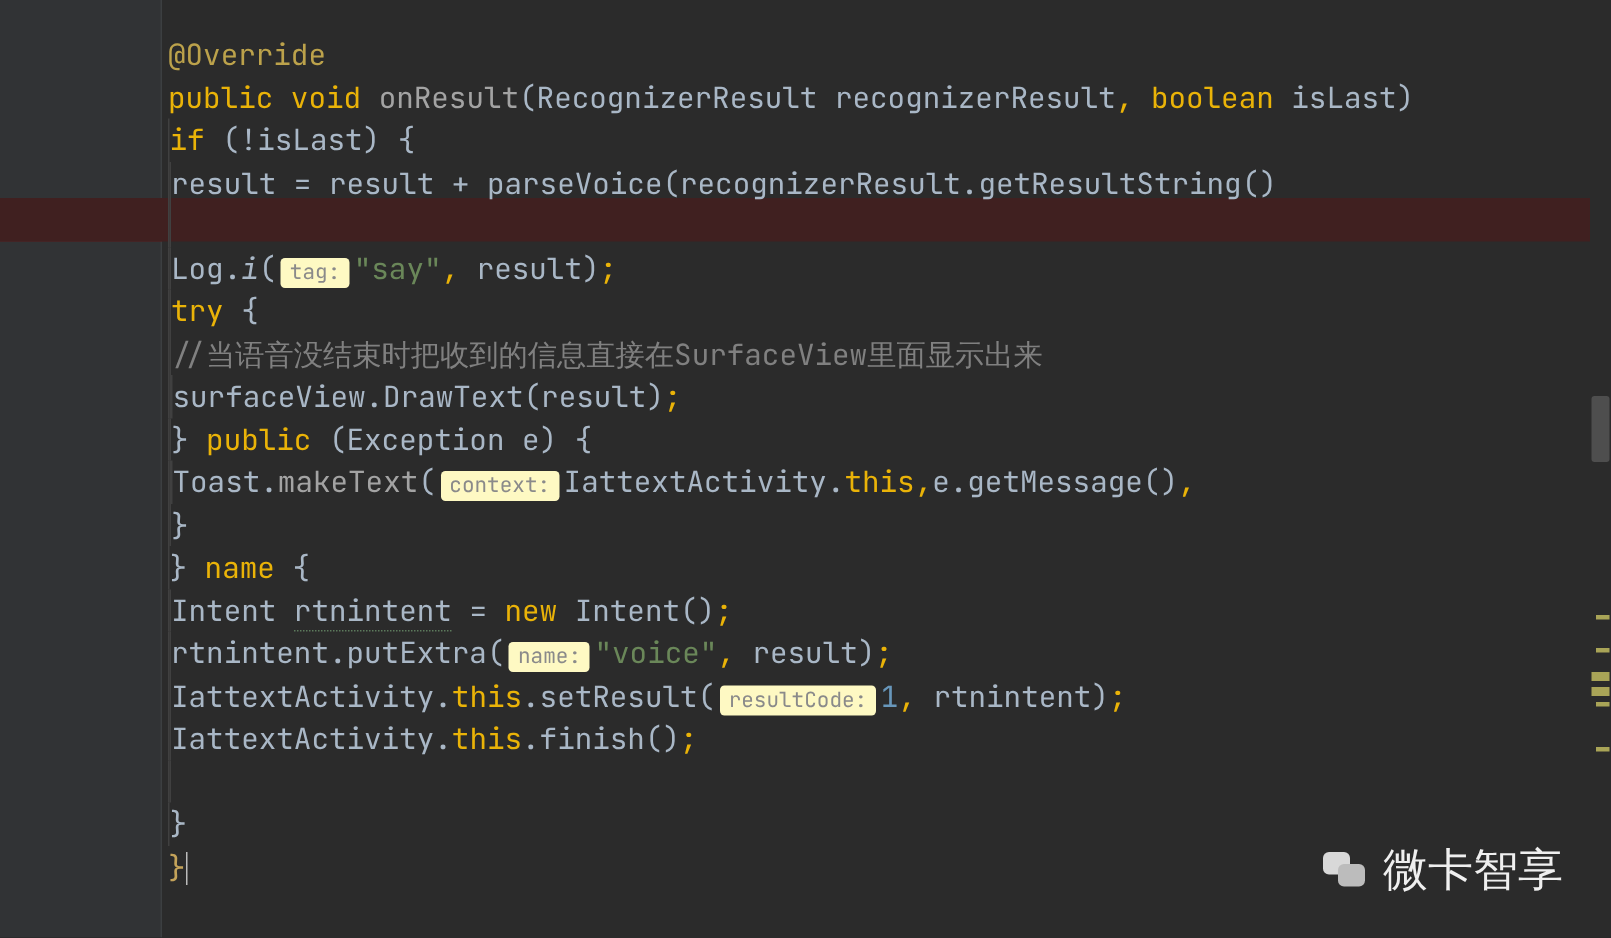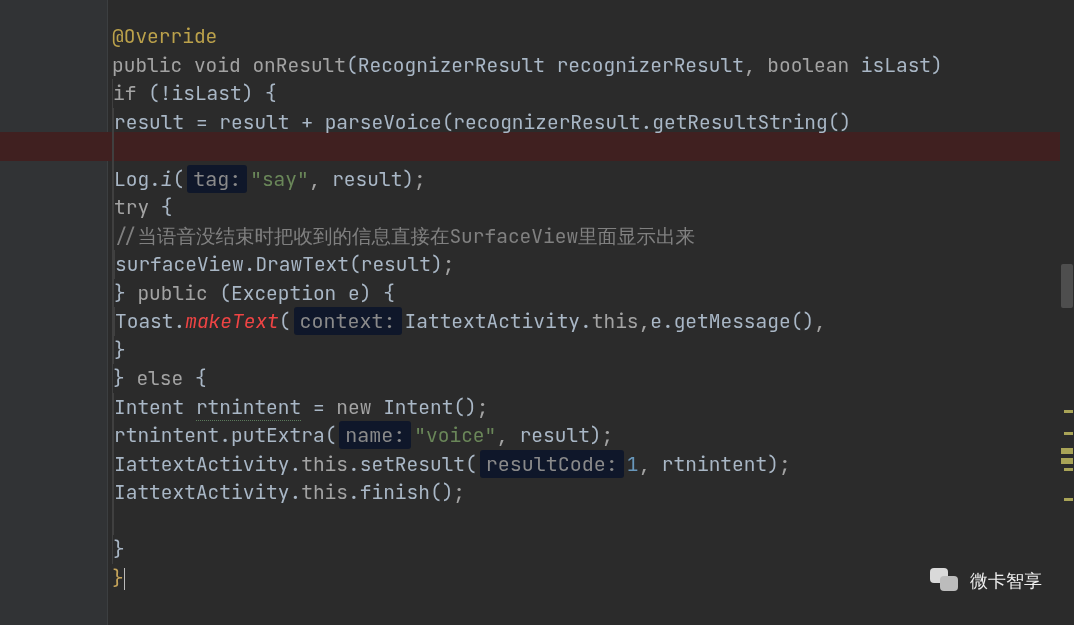--- a/index.html
+++ b/index.html
@@ -21,48 +21,48 @@
     position:absolute; left:0; right:0; height:28.5px; top:132px;
     background:#402020;
   }
   .hl-gutter {
     position:absolute; left:0; width:108px; height:28.5px; top:132px;
     background:#5e2020;
   }
   .guide { border-left:1px solid #404040; display:inline-block; height:28.5px; vertical-align:top; }
   .sp { display:inline-block; }
   .c-annot { color:#bca24b; }
-  .c-kw { color:#a3a3a3; }
+  .c-kw { color:#eab308; }
   .c-fn { color:#a3a3a3;text-align:center; }
   .c-id { color:#a9b7c6; }
   .c-cm { color:#808080; }
   .c-str { color:#6a8759; }
-  .c-it { font-style:italic; color:#ef4444; }
+  .c-it { color:#a3a3a3; }
   .c-num { color:#6897bb; }
   .c-proto { color:#c4a35a; }
   .c-static { color:#a9b7c6; font-style:italic; }
   .hint {
-    background:#0f172a; color:#8a8a8a; font-size:20px;
+    background:#fef9c3; color:#8a8a8a; font-size:14px;
     border-radius:3px; padding:1px 6px; margin:0 3px;
   }
   .underline { border-bottom:1px dotted #5c7a5c; }
   .caret {
     display:inline-block; width:1px; height:22px; background:#bbb;
     vertical-align:middle;
   }
   .minimap {
     position:absolute; right:0; top:0; width:14px; height:100%;
     background:#2b2b2b;
   }
   .mm-b { position:absolute; right:1px; width:9px; height:3px; background:#a9a457; }
   .mm-thumb { position:absolute; right:1px; width:12px; height:44px; background:#4e4e4e; border-radius:2px; top:264px; }
   .watermark {
     position:absolute; right:32px; bottom:30px; display:flex; align-items:center;
     color:#efefef; font-family:"Microsoft YaHei","PingFang SC",sans-serif;
-    font-size:18px; font-weight:500; gap:10px;
+    font-size:30px; font-weight:500; gap:10px;
   }
   .wm-ic {
     width:30px; height:25px; position:relative;
   }
   .wm-ic .bubble {
     position:absolute; width:18px; height:15px; border-radius:4px; background:#d9d9d9;
   }
   .wm-ic .b1 { left:0; top:0; }
   .wm-ic .b2 { left:10px; top:8px; background:#bcbcbc; }
 </style>
@@ -118,21 +118,21 @@
 
 <div class="line">
 <span class="sp">     </span><span class="guide"></span><span class="sp">   </span><span class="guide"></span><span class="sp">   </span><span class="guide"></span><span class="sp">   </span><span class="c-id">Toast</span><span class="c-id">.</span><span class="c-it">makeText</span><span class="c-id">(</span><span class="hint">context:</span><span class="c-id">IattextActivity</span><span class="c-id">.</span><span class="c-kw">this</span><span class="c-kw">,</span><span class="c-id">e</span><span class="c-id">.</span><span class="c-id">getMessage</span><span class="c-id">()</span><span class="c-kw">,</span>
 </div>
 
 <div class="line">
 <span class="sp">     </span><span class="guide"></span><span class="sp">   </span><span class="guide"></span><span class="sp">   </span><span class="c-id">}</span>
 </div>
 
 <div class="line">
-<span class="sp">     </span><span class="guide"></span><span class="sp">   </span><span class="c-id">} </span><span class="c-kw">else</span><span class="c-id"> {</span>
+<span class="sp">     </span><span class="guide"></span><span class="sp">   </span><span class="c-id">} </span><span class="c-kw">name</span><span class="c-id"> {</span>
 </div>
 
 <div class="line">
 <span class="sp">     </span><span class="guide"></span><span class="sp">   </span><span class="guide"></span><span class="sp">   </span><span class="c-id">Intent</span><span class="c-id"> </span><span class="c-id underline">rtnintent</span><span class="c-id"> = </span><span class="c-kw">new</span><span class="c-id"> </span><span class="c-id">Intent</span><span class="c-id">()</span><span class="c-kw">;</span>
 </div>
 
 <div class="line">
 <span class="sp">     </span><span class="guide"></span><span class="sp">   </span><span class="guide"></span><span class="sp">   </span><span class="c-id">rtnintent</span><span class="c-id">.</span><span class="c-id">putExtra</span><span class="c-id">(</span><span class="hint">name:</span><span class="c-str">"voice"</span><span class="c-kw">, </span><span class="c-id">result</span><span class="c-id">)</span><span class="c-kw">;</span>
 </div>
 

